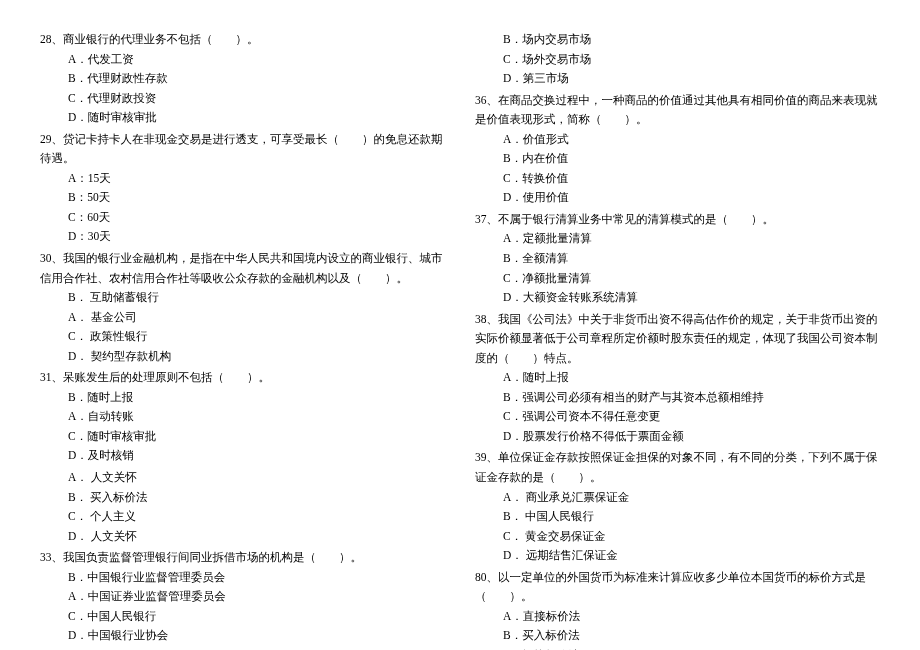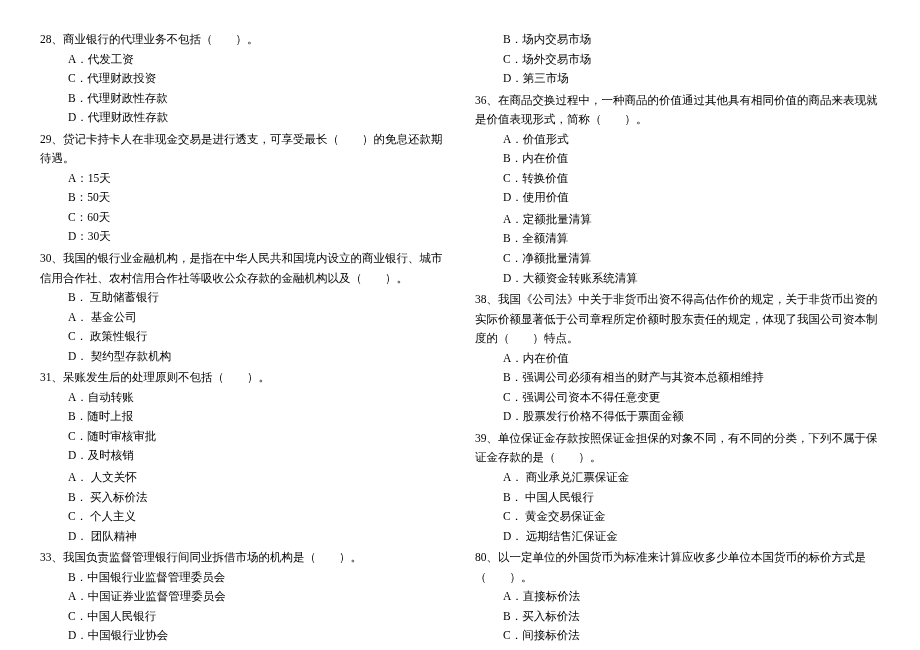--- a/index.html
+++ b/index.html
@@ -34,50 +34,50 @@
     }
   </style>
 </head>
 <body>
 
 <div class="columns">
   <div class="col" id="col-left">
       <div class="question">
         <p class="stem">28、商业银行的代理业务不包括（　　）。</p>
         <p class="opt">A．代发工资</p>
+        <p class="opt">B．代理财政性存款</p>
         <p class="opt">C．代理财政投资</p>
-        <p class="opt">B．代理财政性存款</p>
-        <p class="opt">D．代理财政性存款</p>
+        <p class="opt">D．随时审核审批</p>
       </div>
       <div class="question">
         <p class="stem">29、贷记卡持卡人在非现金交易是进行透支，可享受最长（　　）的免息还款期待遇。</p>
         <p class="opt">A：15天</p>
         <p class="opt">B：50天</p>
         <p class="opt">C：60天</p>
         <p class="opt">D：30天</p>
       </div>
       <div class="question">
         <p class="stem">30、我国的银行业金融机构，是指在中华人民共和国境内设立的商业银行、城市信用合作社、农村信用合作社等吸收公众存款的金融机构以及（　　）。</p>
         <p class="opt">B． 互助储蓄银行</p>
         <p class="opt">A． 基金公司</p>
         <p class="opt">C． 政策性银行</p>
         <p class="opt">D． 契约型存款机构</p>
       </div>
       <div class="question">
         <p class="stem">31、呆账发生后的处理原则不包括（　　）。</p>
+        <p class="opt">B．随时上报</p>
         <p class="opt">A．自动转账</p>
-        <p class="opt">B．随时上报</p>
         <p class="opt">C．随时审核审批</p>
         <p class="opt">D．及时核销</p>
       </div>
       <div class="question">
         <p class="opt">A． 人文关怀</p>
         <p class="opt">B． 买入标价法</p>
         <p class="opt">C． 个人主义</p>
-        <p class="opt">D． 团队精神</p>
+        <p class="opt">D． 人文关怀</p>
       </div>
       <div class="question">
         <p class="stem">33、我国负责监督管理银行间同业拆借市场的机构是（　　）。</p>
         <p class="opt">B．中国银行业监督管理委员会</p>
         <p class="opt">A．中国证券业监督管理委员会</p>
         <p class="opt">C．中国人民银行</p>
         <p class="opt">D．中国银行业协会</p>
       </div>
     </div>
   <div class="col" id="col-right">
@@ -87,28 +87,29 @@
         <p class="opt">D．第三市场</p>
       </div>
       <div class="question">
         <p class="stem">36、在商品交换过程中，一种商品的价值通过其他具有相同价值的商品来表现就是价值表现形式，简称（　　）。</p>
         <p class="opt">A．价值形式</p>
         <p class="opt">B．内在价值</p>
         <p class="opt">C．转换价值</p>
         <p class="opt">D．使用价值</p>
       </div>
       <div class="question">
+        <p class="stem">37、不属于银行清算业务中常见的清算模式的是（　　）。</p>
         <p class="opt">A．定额批量清算</p>
         <p class="opt">B．全额清算</p>
         <p class="opt">C．净额批量清算</p>
         <p class="opt">D．大额资金转账系统清算</p>
       </div>
       <div class="question">
         <p class="stem">38、我国《公司法》中关于非货币出资不得高估作价的规定，关于非货币出资的实际价额显著低于公司章程所定价额时股东责任的规定，体现了我国公司资本制度的（　　）特点。</p>
-        <p class="opt">A．内在价值</p>
+        <p class="opt">A．随时上报</p>
         <p class="opt">B．强调公司必须有相当的财产与其资本总额相维持</p>
         <p class="opt">C．强调公司资本不得任意变更</p>
         <p class="opt">D．股票发行价格不得低于票面金额</p>
       </div>
       <div class="question">
         <p class="stem">39、单位保证金存款按照保证金担保的对象不同，有不同的分类，下列不属于保证金存款的是（　　）。</p>
         <p class="opt">A． 商业承兑汇票保证金</p>
         <p class="opt">B． 中国人民银行</p>
         <p class="opt">C． 黄金交易保证金</p>
         <p class="opt">D． 远期结售汇保证金</p>

